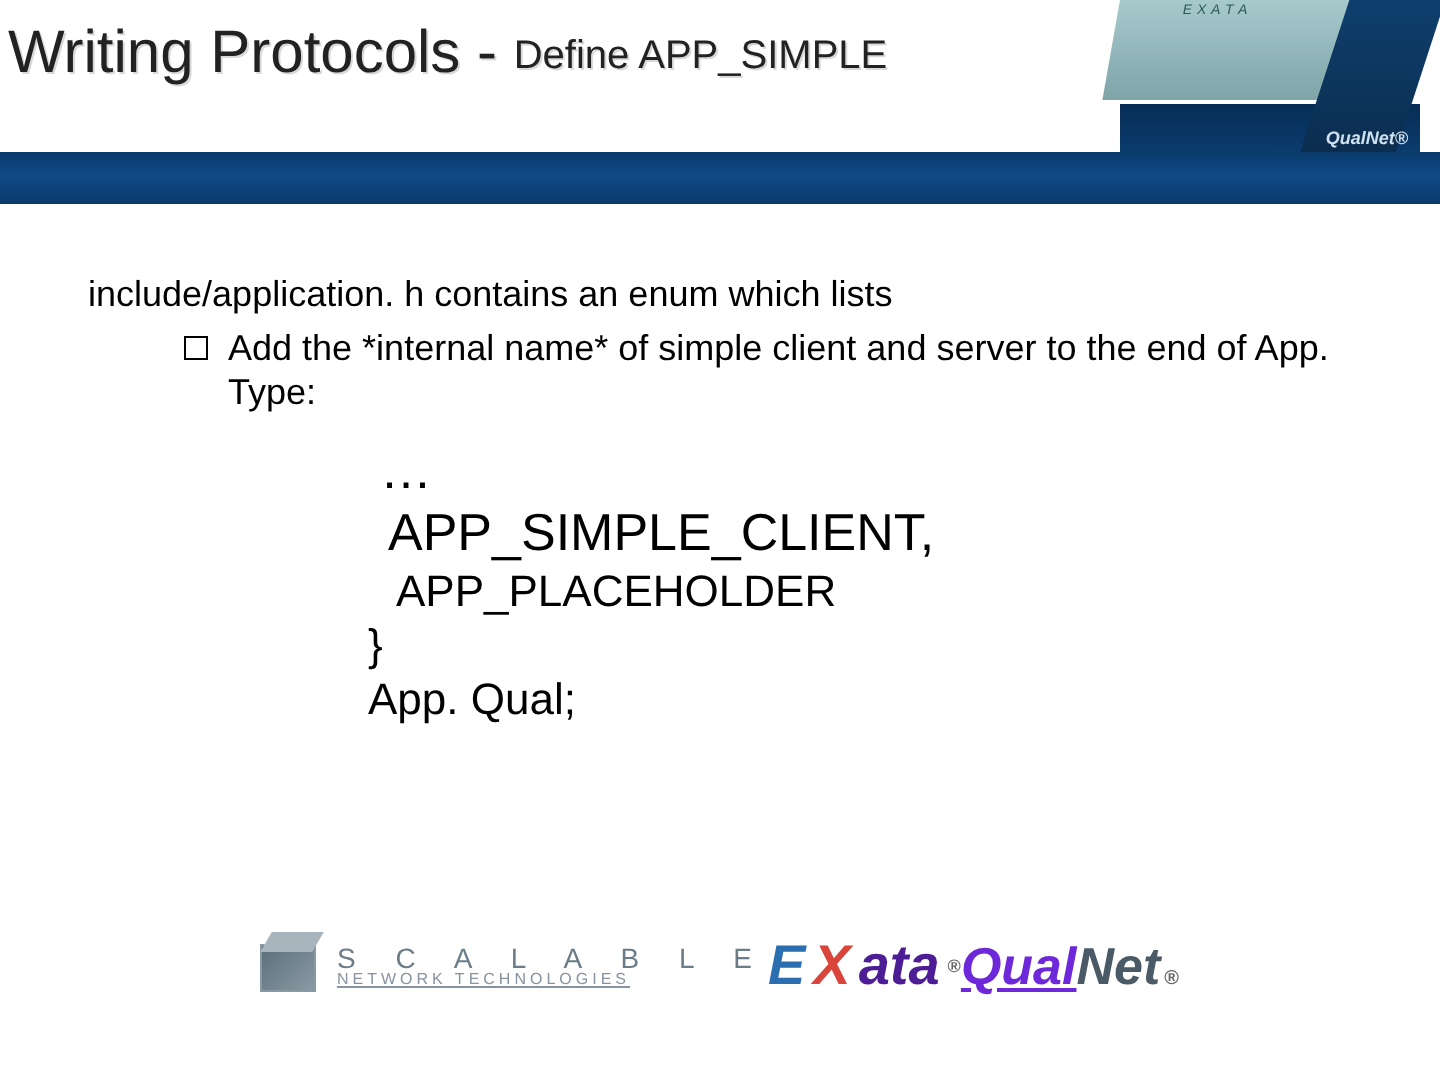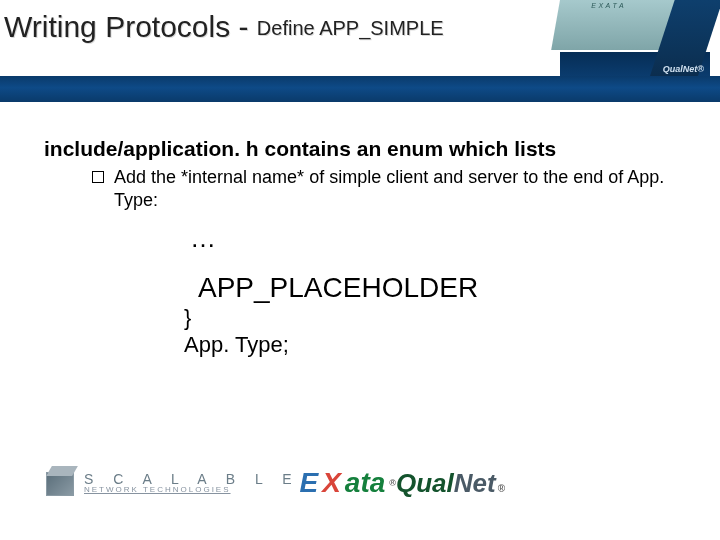--- a/index.html
+++ b/index.html
@@ -64,22 +64,22 @@
     position:absolute; right:86px; top:2px;
     font-size:7px; color:#2d5a59; font-style:italic;
     letter-spacing:0.3px;
   }
 
   .content {
     padding: 34px 44px 0 44px;
     color: #000;
   }
   .para1 {
-    font-size: 21px;
-    font-weight: bold;
+    font-size: 18px;
+    font-weight: normal;
     line-height: 1.25;
     margin-bottom: 4px;
   }
   .indent1 { padding-left: 22px; }
   .bullets {
     list-style: none;
     padding-left: 48px;
     font-size: 18px;
     line-height: 1.25;
   }
@@ -98,30 +98,30 @@
   }
   .enum {
     padding-left: 140px;
     font-size: 24px;
     font-family: Arial, sans-serif;
     line-height: 1.22;
     margin-top: 12px;
   }
   .enum .dots { font-size: 26px; letter-spacing: 1px; padding-left:6px;}
   .enum .big { font-size: 26px; }
-  .enum .mid { font-size: 28px; padding-left: 14px; margin-top: 16px;}
+  .enum .mid { font-size: 22px; padding-left: 14px;}
   .enum .small { font-size: 22px; }
   .footer {
     position: absolute;
     left: 0; right: 0; bottom: 14px;
     height: 60px;
   }
   .logos {
     display: flex;
-    justify-content: flex-start;
+    justify-content: center;
     align-items: center;
     padding: 0 46px;
   }
   .logo-scalable {
     display: flex; align-items: center; gap: 8px;
     color: #6b7d88;
   }
   .logo-scalable .cube {
     width: 30px; height: 34px; position: relative;
   }
@@ -140,27 +140,27 @@
   }
   .logo-scalable .txt { line-height:1; }
   .logo-scalable .l1 { font-size:14px; letter-spacing:8px; font-weight:400;}
   .logo-scalable .l2 { font-size:8px; letter-spacing:2px; color:#8793a0;text-decoration:underline;}
   .logo-exata {
     font-size: 28px; font-weight: bold; font-style: italic;
     display:flex; align-items:center; gap:4px;
   }
   .logo-exata .e { color:#2b6fb0; }
   .logo-exata .x { color:#d9453a; }
-  .logo-exata .ata { color:#15803d; }
+  .logo-exata .ata { color:#4c1d95; }
   .logo-exata .reg { font-size:9px; color:#666; vertical-align:super; font-style:normal;}
   .logo-qualnet {
     font-size: 26px; font-weight: bold; font-style: italic; color:#4a5a66;
     display:flex; align-items:baseline;
   }
-  .logo-qualnet .light { color:#14532d; }
+  .logo-qualnet .light { color:#6d28d9;text-decoration:underline; }
   .logo-qualnet .reg { font-size:10px; color:#666; font-style:normal; padding-left:2px;}
 </style>
 </head>
 <body>
 
 <div class="title-bar">
   <div class="corner-art">
     <div class="sky"></div>
     <div class="slice2"></div>
     <div class="slice1"></div>
@@ -172,23 +172,24 @@
   </div>
 </div>
 
 <div class="content">
   <div class="para1">include/application. h contains an enum which lists</div>
   <ul class="bullets">
     <li>Add the *internal name* of simple client and server  to the end of App. Type:</li>
   </ul>
   <div class="enum">
     <div class="dots">…</div>
+    <div class="big" style="padding-left:10px">APP_SIMPLE_CLIENT,</div>
     <div class="mid"> APP_PLACEHOLDER</div>
     <div class="small">}</div>
-    <div class="small">App. Type;</div>
+    <div class="small">App. Qual;</div>
   </div>
 </div>
 
 <div class="footer">
   <div class="logos">
     <div class="logo-scalable">
       <div class="cube"></div>
       <div class="txt">
         <div class="l1">S C A L A B L E</div>
         <div class="l2">NETWORK TECHNOLOGIES</div>

